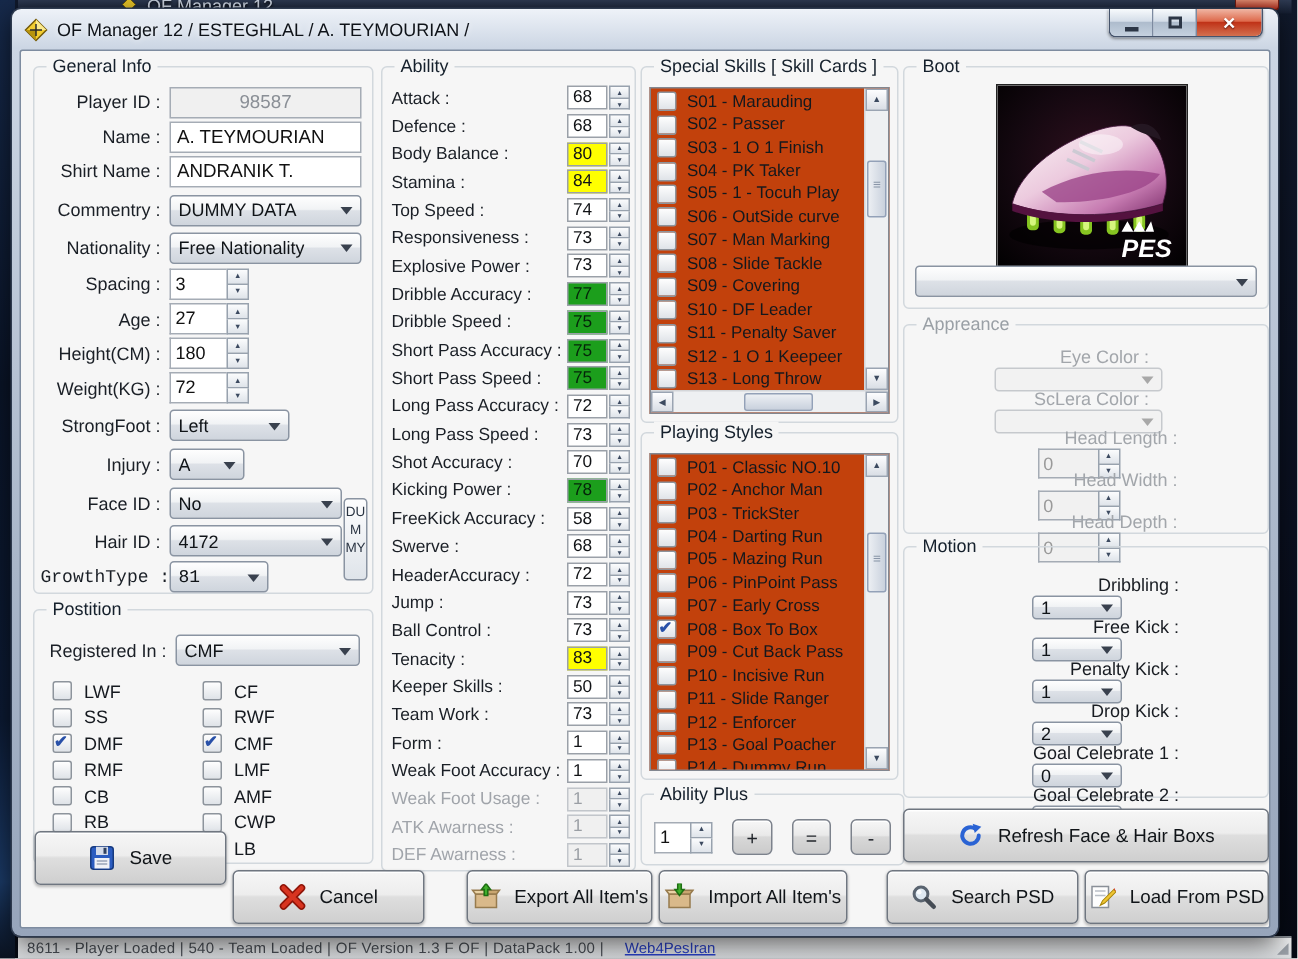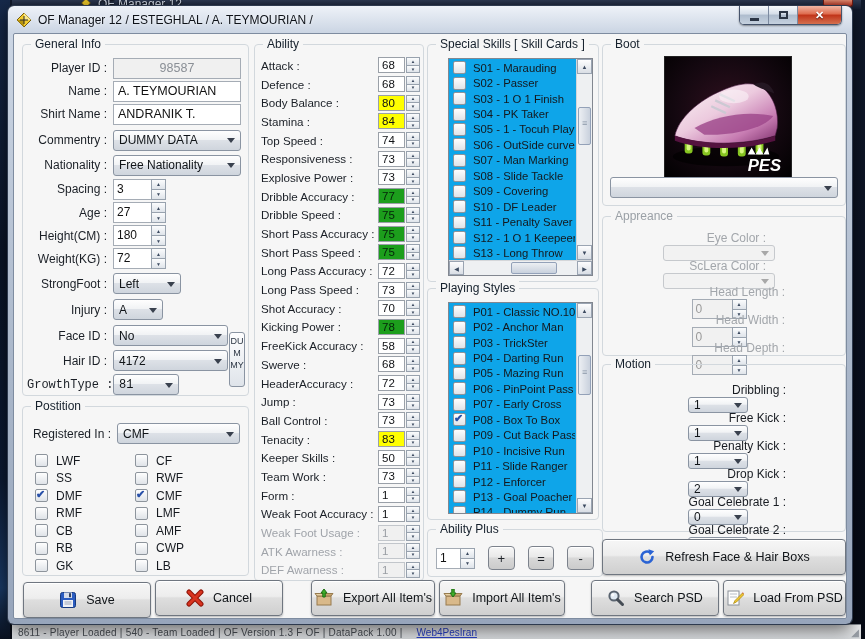--- a/index.html
+++ b/index.html
@@ -97,21 +97,21 @@
   .aval.c-yellow { background:#ffff00; }
   .aval.c-green { background:#1c9e1c; color:#05230a; }
   .aval.c-dis { background:#f0f0f0; color:#9a9ea4; border-color:#c2c6cb; }
   .mini-ud { width:14px; height:16px; display:flex; flex-direction:column; margin-left:1px; }
   .mini-ud i { flex:1; font-style:normal; font-size:4.5px; color:#3c4a60; display:flex; align-items:center; justify-content:center;
     background:linear-gradient(180deg,#fbfcfd,#dfe4ea); border:1px solid #98a2ae; }
   .mini-ud i + i { border-top:none; }
   .mini-ud i.u::after { content:"▲"; } .mini-ud i.d::after { content:"▼"; }
 
   
-  .listbox { position:absolute; left:5px; right:5px; top:13px; bottom:5px; background:#0ea5e9; border:1px solid #828790; overflow:hidden;margin-left:15px; }
+  .listbox { position:absolute; left:5px; right:5px; top:13px; bottom:5px; background:#c2410c; border:1px solid #828790; overflow:hidden; }
   .list-items { position:absolute; left:2px; top:1px; right:17px; bottom:0; overflow:hidden; }
   .li { display:flex; align-items:center; gap:7px; height:15.45px; font-size:11.3px; color:#14181d; padding-left:2px; white-space:nowrap; }
   .vscroll { position:absolute; top:0; right:0; width:16px; background:#eef0f2; border-left:1px solid #d4d6d9; }
   .vs-btn { position:absolute; left:0; right:0; height:15px; background:linear-gradient(180deg,#fdfdfe,#d9dee5); border:1px solid #9aa4b2;
     display:flex; align-items:center; justify-content:center; font-size:6px; color:#3c4a60; }
   .vs-up { top:0; } .vs-dn { bottom:0; }
   .vthumb { position:absolute; left:1px; right:1px; background:linear-gradient(90deg,#eceff3,#c9d1dd); border:1px solid #93a1b8; border-radius:2px; }
   .vthumb::after { content:"≡"; position:absolute; left:3px; top:50%; margin-top:-8px; font-size:9px; color:#8a96a8; }
   .hscroll { position:absolute; left:0; right:0; bottom:0; height:15px; background:#eef0f2; border-top:1px solid #d4d6d9; }
   .hs-btn { position:absolute; top:0; bottom:0; width:15px; background:linear-gradient(180deg,#fdfdfe,#d9dee5); border:1px solid #9aa4b2;
@@ -239,21 +239,21 @@
           <div class="updown" style="width:53px;">
               <span class="ud-val">72</span>
               <span class="ud-btns">
                 <i class="u"></i>
                 <i class="d"></i>
               </span>
             </div>
           </div>
         <div class="gi-row" style="margin-top:5px;">
             <span class="gi-lbl">StrongFoot :</span>
-          <div class="combo" style="width:68px;">
+          <div class="combo" style="width:80px;">
               <span class="combo-txt">Left</span>
               <span class="combo-arrow"></span>
             </div>
           </div>
         <div class="gi-row" style="margin-top:6px;">
             <span class="gi-lbl">Injury :</span>
           <div class="combo" style="width:50px;">
               <span class="combo-txt">A</span>
               <span class="combo-arrow"></span>
             </div>
@@ -925,21 +925,21 @@
       </div>
 
       <div class="btn" style="left:588px; top:505px; width:244px;">
         <svg width="18" height="18" viewBox="0 0 18 18">
           <path d="M14.5,9 a5.5,5.5 0 1 1 -2.2,-4.4" fill="none" stroke="#2a63d4" stroke-width="2.6" stroke-linecap="round"></path>
           <polygon points="10.5,1.2 16.2,3.2 11.8,7.4" fill="#2a63d4"></polygon>
         </svg>
         <span>Refresh Face &amp; Hair Boxs</span>
       </div>
 
-      <div class="btn" style="left:9px; top:548px; width:128px;">
+      <div class="btn" style="left:9px; top:520px; width:128px;">
         <svg width="18" height="18" viewBox="0 0 18 18">
           <rect x="1.5" y="1.5" width="15" height="15" rx="2" fill="#2b5cc0" stroke="#163a80"></rect>
           <rect x="5" y="1.5" width="8" height="5.5" fill="#d5dcea"></rect>
             <rect x="10" y="2.2" width="2" height="4" fill="#31415f"></rect>
           <rect x="4" y="9" width="10" height="7" fill="#f0f2f7"></rect>
             <line x1="5.5" y1="11" x2="12.5" y2="11" stroke="#9aa4b8"></line>
             <line x1="5.5" y1="13" x2="12.5" y2="13" stroke="#9aa4b8"></line>
         </svg>
         <span>Save</span>
       </div>

